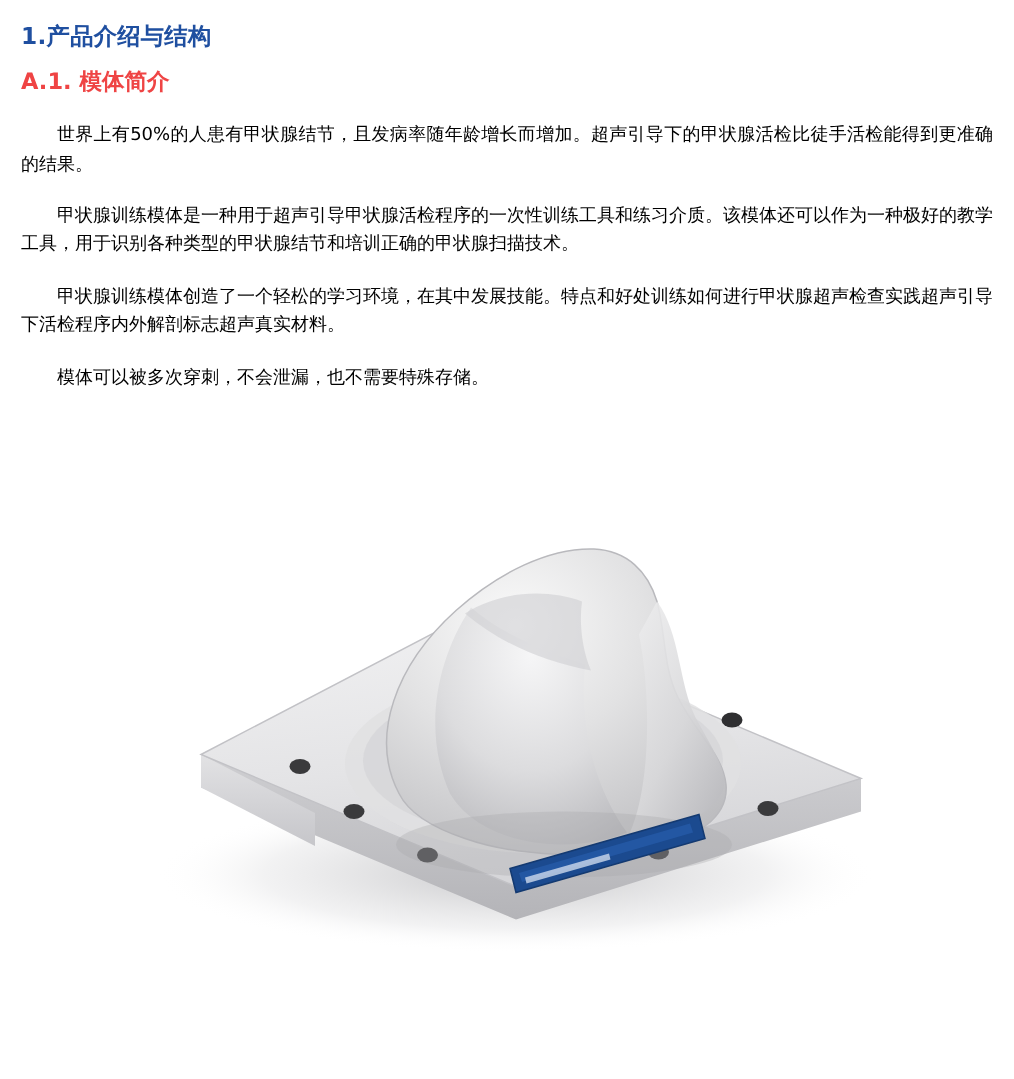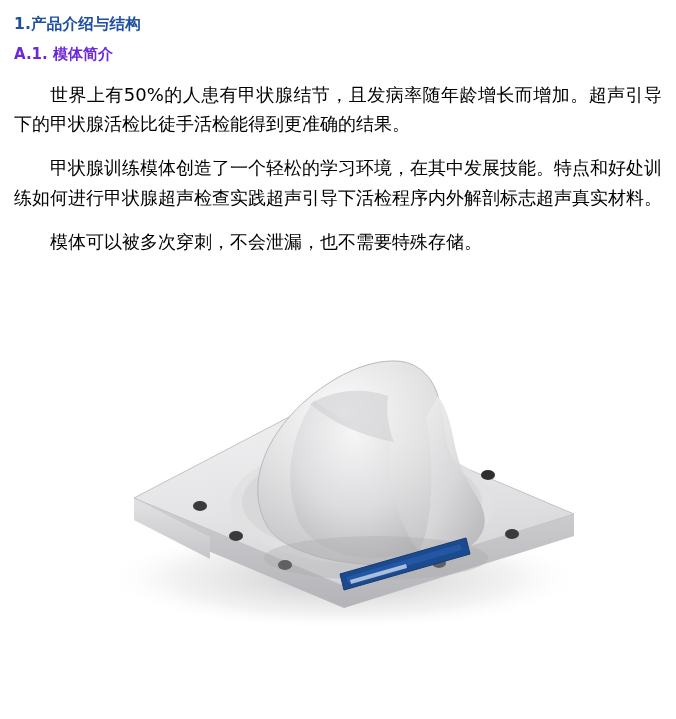--- a/index.html
+++ b/index.html
@@ -25,28 +25,28 @@
   }
   .section-title {
     color: #1f4fa0;
     font-size: 15.5px;
     font-weight: bold;
     letter-spacing: 0.2px;
     margin: 4px 0 10px 0;
     line-height: 1.3;
   }
   .sub-title {
-    color: #6d28d9;
+    color: #ef4444;
     font-size: 15px;
     font-weight: bold;
     margin: 0 0 6px 0;
     line-height: 1.4;
   }
   .para {
-    font-size: 18px;
+    font-size: 12px;
     line-height: 1.62;
     text-align: justify;
     text-justify: inter-ideograph;
     margin: 15px 0 1px 0;
     text-indent: 2em;
   }
   .figure-wrap {
     position: relative;
     width: 100%;
     height: 360px;
@@ -63,20 +63,21 @@
 </head>
 <body>
 
 <div class="page">
 
   <div class="section-title">1.产品介绍与结构</div>
 
   <div class="sub-title">A.1.  模体简介</div>
 
   <p class="para">世界上有50%的人患有甲状腺结节，且发病率随年龄增长而增加。超声引导下的甲状腺活检比徒手活检能得到更准确的结果。</p>
+  <p class="para">甲状腺训练模体是一种用于超声引导甲状腺活检程序的一次性训练工具和练习介质。该模体还可以作为一种极好的教学工具，用于识别各种类型的甲状腺结节和培训正确的甲状腺扫描技术。</p>
   <p class="para">甲状腺训练模体创造了一个轻松的学习环境，在其中发展技能。特点和好处训练如何进行甲状腺超声检查实践超声引导下活检程序内外解剖标志超声真实材料。</p>
   <p class="para">模体可以被多次穿刺，不会泄漏，也不需要特殊存储。</p>
 
   <div class="figure-wrap">
     <svg class="photo" viewBox="0 0 676 360">
       <defs>
         <linearGradient id="plateTop" x1="0" y1="0" x2="0.3" y2="1">
           <stop offset="0%" stop-color="#f2f2f3"></stop>
           <stop offset="60%" stop-color="#e4e4e6"></stop>
           <stop offset="100%" stop-color="#d6d6d9"></stop>

